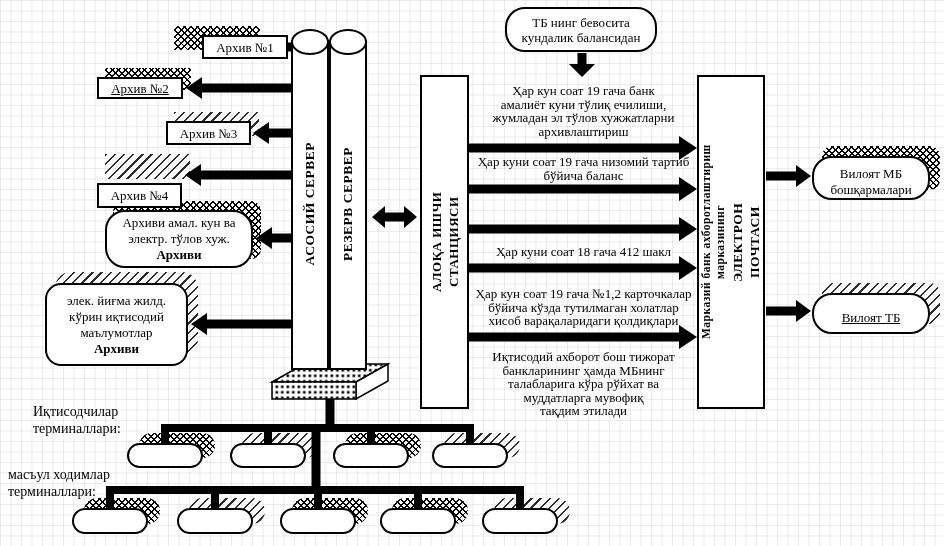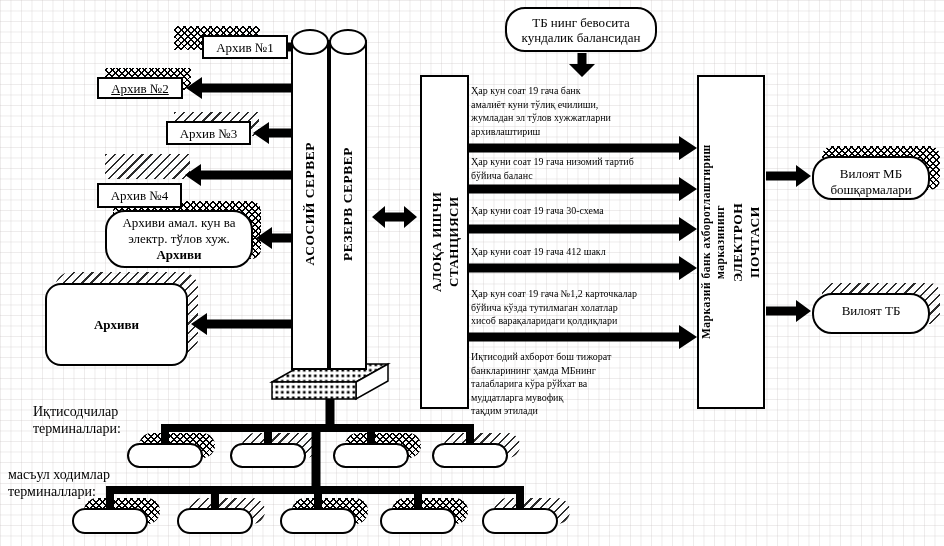--- a/index.html
+++ b/index.html
@@ -45,22 +45,22 @@
   .cyl::before{
     content:"";position:absolute;left:-2px;right:-2px;top:-11px;height:22px;
     background:#fff;border:2px solid #000;border-radius:50%;
   }
   .vtext{
     writing-mode:vertical-rl;transform:rotate(180deg);
     text-align:center;font-weight:bold;letter-spacing:.5px;
   }
   
   .flow{
-    z-index:3;left:471px;width:225px;text-align:left;
-    font-size:10px;line-height:13.5px;white-space:pre-line;
+    z-index:3;left:471px;width:225px;text-align:center;
+    font-size:13px;line-height:13.5px;white-space:pre-line;
   }
   
   .capsule{
     z-index:3;background:#fff;border:2px solid #000;border-radius:13px;
   }
   .cap-shadow{z-index:1;border-radius:13px;}
   .svg-layer{position:absolute;left:0;top:0;z-index:2;}
   .label{z-index:3;font-size:14px;line-height:17px;}
 </style>
 </head>
@@ -147,60 +147,62 @@
   <div class="abs box" style="left:97px;top:163px;width:85px;height:25px;margin-top:20px;">
     <span>Архив №4</span>
   </div>
 
   <div class="abs box rounded" style="left:105px;top:210px;width:148px;height:58px;flex-direction:column;line-height:16px;">
     <span class="pre">Архиви амал. кун ва
 электр. тўлов хуж.</span>
     <span style="font-weight:bold;">Архиви</span>
   </div>
   <div class="abs box" style="left:45px;top:283px;width:143px;height:83px;border-radius:16px;flex-direction:column;line-height:16px;">
+    <span class="pre">элек. йиғма жилд.
+кўрин иқтисодий
+маълумотлар</span>
     <span style="font-weight:bold;">Архиви</span>
   </div>
 
   <div class="abs cyl" style="left:291px;top:40px;width:38px;height:330px;">
     <div class="vtext" style="font-size:13.5px;">АСОСИЙ СЕРВЕР</div>
   </div>
   <div class="abs cyl" style="left:329px;top:40px;width:38px;height:330px;">
     <div class="vtext" style="font-size:13.5px;">РЕЗЕРВ СЕРВЕР</div>
   </div>
 
   <div class="abs box" style="left:420px;top:75px;width:49px;height:334px;">
     <div class="vtext" style="font-size:13px;height:130px;line-height:17px;">АЛОҚА ИШЧИ СТАНЦИЯСИ</div>
   </div>
 
   <div class="abs flow" style="top:84px;">Ҳар кун соат 19 гача банк
 амалиёт куни тўлиқ ечилиши,
 жумладан эл тўлов хужжатларни
 архивлаштириш</div>
   <div class="abs flow" style="top:155px;">Ҳар куни соат 19 гача низомий тартиб
 бўйича баланс</div>
-  <div class="abs flow" style="top:204px;">Ҳар куни соат 19 гача 30-схема</div>
-  <div class="abs flow" style="top:245px;">Ҳар куни соат 19 гача 412 шакл</div>
+  <div class="abs flow" style="top:245px;">Ҳар куни соат 18 гача 412 шакл</div>
   <div class="abs flow" style="top:287px;">Ҳар кун соат 19 гача №1,2 карточкалар
 бўйича кўзда тутилмаган холатлар
 хисоб варақаларидаги қолдиқлари</div>
   <div class="abs flow" style="top:350px;">Иқтисодий ахборот бош тижорат
 банкларининг ҳамда МБнинг
 талабларига кўра рўйхат ва
 муддатларга мувофиқ
 тақдим этилади</div>
 
   <div class="abs box" style="left:697px;top:75px;width:68px;height:334px;gap:2px;">
     <div class="vtext" style="font-size:11.5px;height:232px;line-height:14px;">Марказий банк ахборотлаштириш марказининг</div>
     <div class="vtext" style="font-size:13.5px;height:120px;line-height:17px;">ЭЛЕКТРОН ПОЧТАСИ</div>
   </div>
 
   <div class="abs box rounded" style="left:812px;top:156px;width:118px;height:44px;line-height:16px;padding:0 6px;align-items:flex-end;">
     <span>Вилоят МБ бошқармалари</span>
   </div>
-  <div class="abs box rounded" style="left:812px;top:293px;width:118px;height:41px;align-items:flex-start;padding-top:8px;">
+  <div class="abs box rounded" style="left:812px;top:293px;width:118px;height:41px;align-items:flex-start;padding-top:15px;text-decoration:underline;">
     <span>Вилоят ТБ</span>
   </div>
 
   <div class="abs label" style="left:8px;top:466px;width:135px;">масъул ходимлар терминаллари:</div>
   <div class="abs label" style="left:33px;top:403px;width:120px;">Иқтисодчилар терминаллари:</div>
 
   <div class="abs capsule" style="left:127px;top:443px;width:76px;height:25px;"></div>
   <div class="abs capsule" style="left:230px;top:443px;width:76px;height:25px;"></div>
   <div class="abs capsule" style="left:333px;top:443px;width:76px;height:25px;"></div>
   <div class="abs capsule" style="left:432px;top:443px;width:76px;height:25px;"></div>

